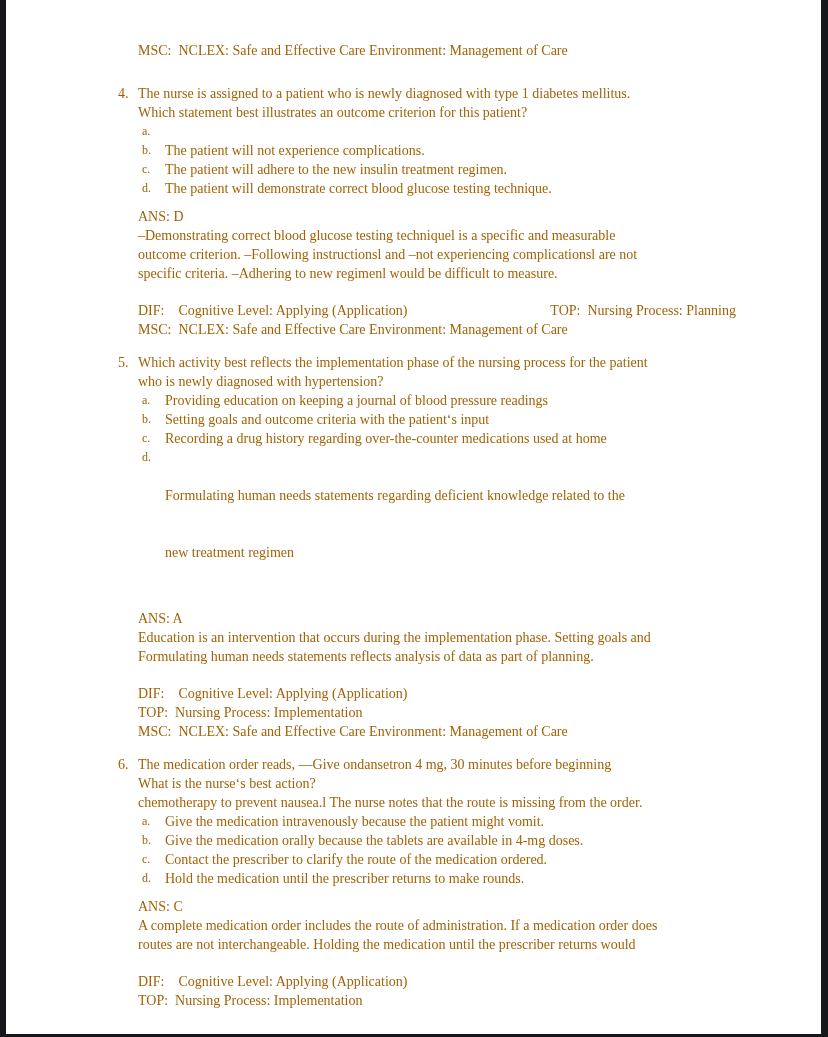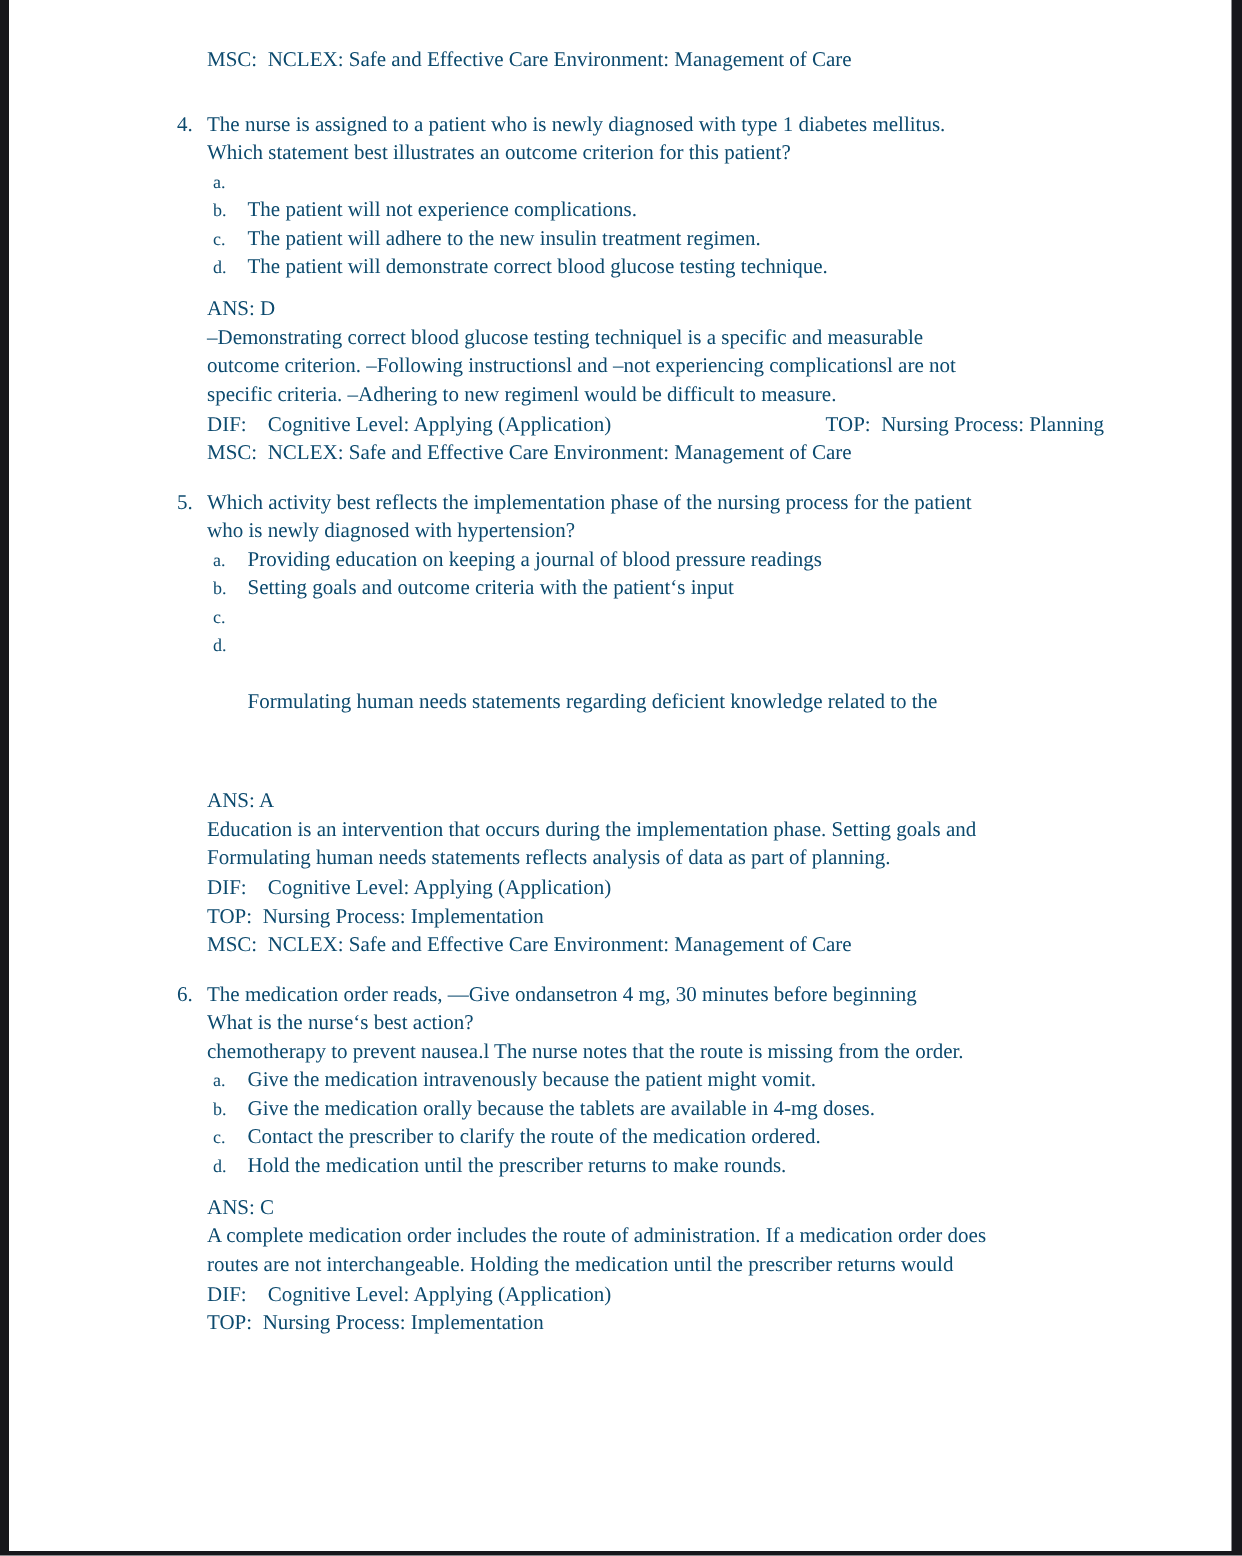--- a/index.html
+++ b/index.html
@@ -4,39 +4,39 @@
 <style>
   html,body { margin:0; padding:0; }
   body {
     width:828px; height:1037px;
     background:#17171b;
     position:relative;
     font-family:"Liberation Serif", serif;
   }
   .page {
     position:absolute; left:6px; top:0; right:7px; bottom:3px;
-    background:#ffffff; color:#0c4a6e;
+    background:#ffffff; color:#a16207;
     font-size:14px; line-height:19px;
-    padding-top:31px; box-sizing:border-box;
+    padding-top:41px; box-sizing:border-box;
     overflow:hidden;
   }
   .meta-line { margin-left:132px; white-space:pre-wrap; }
   .q { margin-top:14px; }
   .q-first { margin-top:24px; }
   .q-head { display:flex; margin-left:112px; }
   .q-num { flex:none; width:20px; white-space:pre; }
   .q-content { flex:1; }
   .stem-line { white-space:pre-wrap; }
   .opt { display:flex; }
   .opt-letter { flex:none; width:23px; margin-left:4px; font-size:12px; line-height:19px; }
   .opt-text { white-space:pre-wrap; }
   .answer { margin-left:132px; margin-top:9px; white-space:pre-wrap;font-family:Liberation Serif, serif; }
   .rationale { margin-left:132px; }
   .rationale div { white-space:pre-wrap; }
-  .meta { margin-left:132px; margin-top:1px; width:598px; }
+  .meta { margin-left:132px; margin-top:18px; width:598px; }
   .meta-row { display:flex; justify-content:space-between; }
   .meta-row span { white-space:pre-wrap; }
 </style>
 </head>
 <body>
 
 <div class="page">
 
   <div class="meta-line">MSC:  NCLEX: Safe and Effective Care Environment: Management of Care</div>
 
@@ -89,25 +89,27 @@
         <div class="opt">
           <span class="opt-letter">a.</span>
           <div class="opt-text"><div>Providing education on keeping a journal of blood pressure readings</div></div>
         </div>
         <div class="opt">
           <span class="opt-letter">b.</span>
           <div class="opt-text"><div>Setting goals and outcome criteria with the patient‘s input</div></div>
         </div>
         <div class="opt">
           <span class="opt-letter">c.</span>
+          <div class="opt-text"><div>Recording a drug history regarding over-the-counter medications used at home</div></div>
         </div>
         <div class="opt">
           <span class="opt-letter">d.</span>
           <div class="opt-text">
             <div>Formulating human needs statements regarding deficient knowledge related to the</div>
+            <div>new treatment regimen</div>
           </div>
         </div>
       </div>
     </div>
     <div class="answer">ANS: A</div>
     <div class="rationale">
       <div>Education is an intervention that occurs during the implementation phase. Setting goals and</div>
       <div>Formulating human needs statements reflects analysis of data as part of planning.</div>
     </div>
     <div class="meta">

